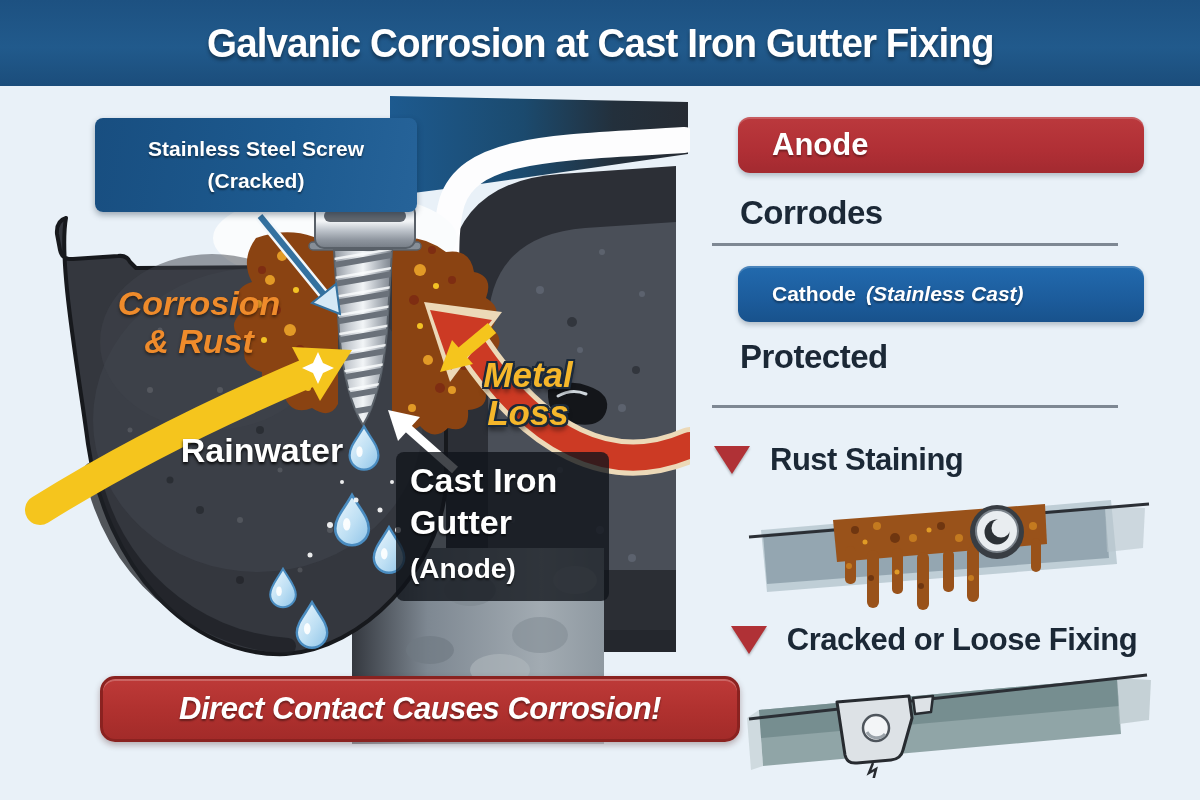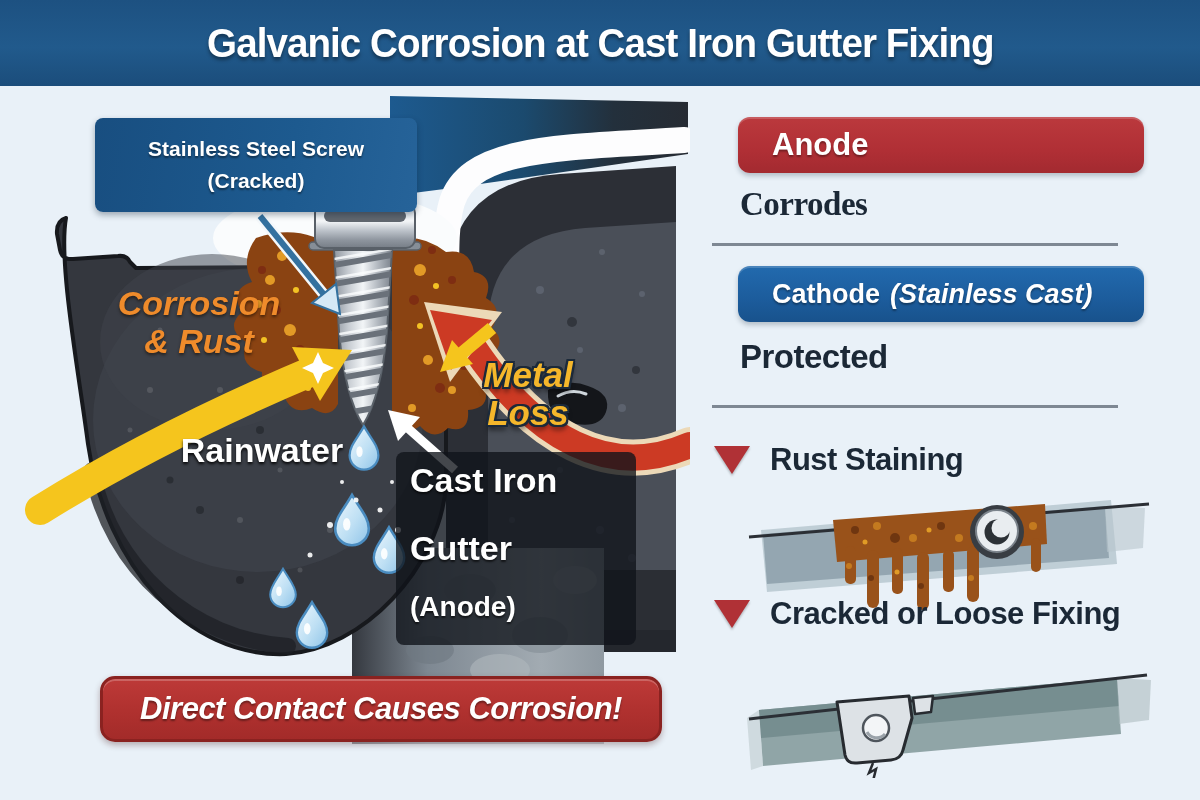--- a/index.html
+++ b/index.html
@@ -28,51 +28,51 @@
     color:var(--rust_orange);font-size:34px;line-height:38px;text-shadow:0 2px 3px rgba(25,15,5,.6);margin-top:20px;}
 
   .metal-loss{left:458px;top:356px;width:140px;text-align:center;font-style:italic;font-weight:800;
     color:var(--metal_yellow);font-size:35px;line-height:38px;
     text-shadow:-2px 0 0 #1c2a3a,2px 0 0 #1c2a3a,0 -2px 0 #1c2a3a,0 2px 0 #1c2a3a,-2px -2px 0 #1c2a3a,2px 2px 0 #1c2a3a,-2px 2px 0 #1c2a3a,2px -2px 0 #1c2a3a,0 5px 5px rgba(0,0,0,.55);}
 
   .rainwater{left:168px;top:432px;width:188px;text-align:center;color:#fff;text-shadow:0 2px 3px rgba(0,0,0,.9);}
   .rainwater .l1{font-size:34px;font-weight:800;line-height:36px;}
   .rainwater .l2{font-size:27px;font-weight:700;font-style:italic;line-height:32px;}
 
-  .gutter-label{left:396px;top:452px;width:240px;background:rgba(15,19,26,.78);border-radius:8px;
+  .gutter-label{left:396px;top:452px;width:213px;background:rgba(15,19,26,.78);border-radius:8px;
     padding:8px 14px 10px;color:#fff;text-shadow:0 2px 2px rgba(0,0,0,.6);}
   .gutter-label .l1{font-size:34px;font-weight:800;line-height:40px;}
-  .gutter-label .l2{font-size:34px;font-weight:800;line-height:56px;margin-top:20px;}
+  .gutter-label .l2{font-size:34px;font-weight:800;line-height:44px;}
   .gutter-label .paren{font-size:28px;font-weight:700;}
 
-  .banner{left:100px;top:676px;width:562px;height:66px;background:linear-gradient(180deg,#bd3a38 0%,#b23230 45%,#a32b29 100%);
+  .banner{left:100px;top:676px;width:640px;height:66px;background:linear-gradient(180deg,#bd3a38 0%,#b23230 45%,#a32b29 100%);
     border:3px solid #8a2220;border-radius:15px;display:flex;align-items:center;justify-content:center;
     box-shadow:0 3px 6px rgba(60,10,10,.3), inset 0 2px 0 rgba(255,255,255,.22);}
   .banner span{color:#fff;font-size:31px;font-weight:800;font-style:italic;letter-spacing:-.5px;
     text-shadow:0 2px 2px rgba(0,0,0,.4);white-space:nowrap;}
 
   .pill{left:712px;width:406px;height:56px;border-radius:12px;display:flex;align-items:center;padding-left:34px;
     box-shadow:0 3px 5px rgba(20,40,60,.25), inset 0 2px 0 rgba(255,255,255,.18);margin-left:26px;}
   .pill.anode{top:117px;background:linear-gradient(180deg,#bb393d 0%,#b02f35 60%,#a32a30 100%);}
   .pill.cathode{top:266px;background:linear-gradient(180deg,#226aae 0%,#1c5c9c 60%,#18528c 100%);}
   .pill span{color:#fff;font-weight:800;white-space:nowrap;text-shadow:0 2px 2px rgba(0,0,0,.35);}
   .pill.anode span{font-size:31px;}
-  .pill.cathode span{font-size:27px;}
+  .pill.cathode span{font-size:21px;}
   .pill .sub{margin-left:10px;}
   .pill.cathode .sub{font-style:italic;}
 
   .status{left:740px;width:380px;color:var(--dark_text);font-size:33px;font-weight:800;letter-spacing:-.5px;}
-  .status.corrodes{top:186px;font-family:Liberation Serif, serif;}
+  .status.corrodes{top:194px;}
   .status.protected{top:338px;}
 
   .divider{left:712px;width:406px;height:3px;background:#7e8893;}
   .divider.d1{top:243px;} .divider.d2{top:405px;}
 
   .issue-row{left:714px;width:440px;display:flex;align-items:center;}
-  .issue-row.r1{top:442px;} .issue-row.r2{top:596px;}
+  .issue-row.r1{top:442px;} .issue-row.r2{top:622px;justify-content:center;}
   .tri{width:0;height:0;border-left:18px solid transparent;border-right:18px solid transparent;
     border-top:28px solid #b03136;margin-right:20px;filter:drop-shadow(0 2px 1px rgba(0,0,0,.25));}
   .issue-label{color:var(--dark_text);font-size:31px;font-weight:800;letter-spacing:-.5px;white-space:nowrap;}
 </style>
 </head>
 <body>
 
 <div class="abs header">
   <h1>Galvanic Corrosion at Cast Iron Gutter Fixing</h1>
 </div>

